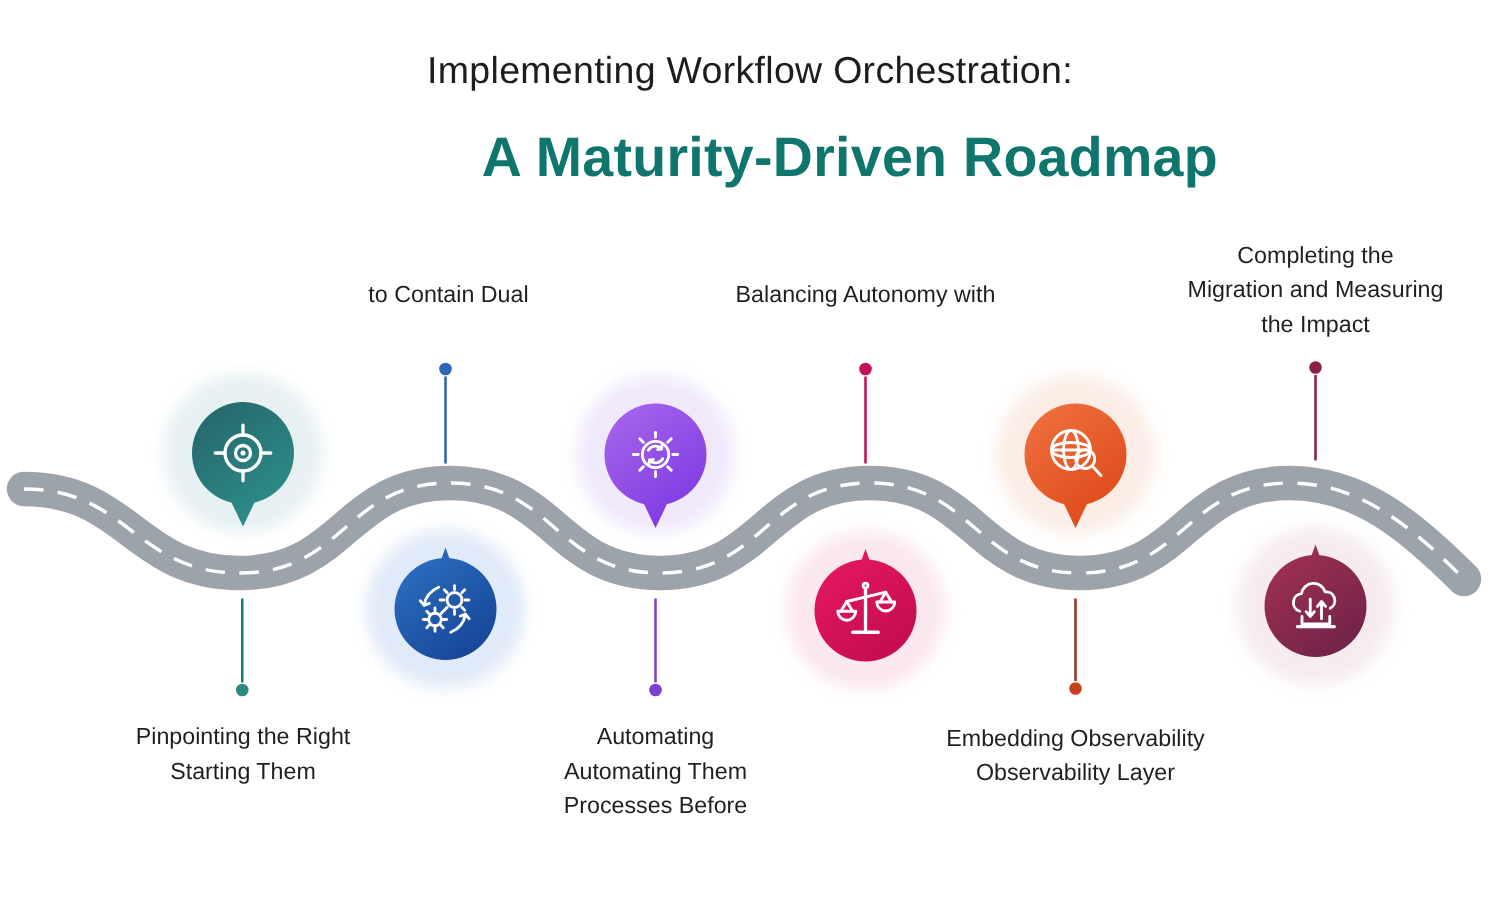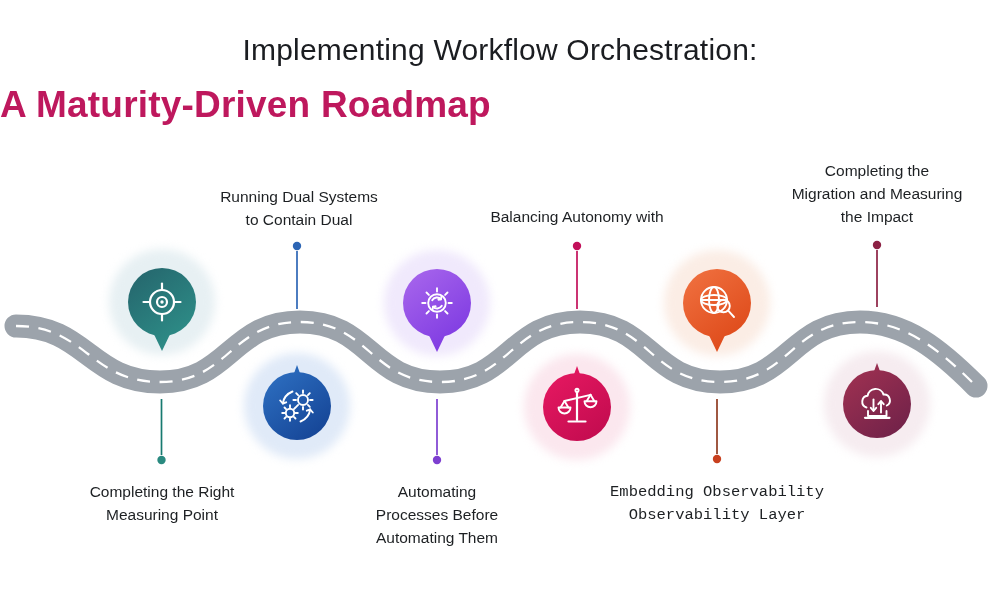--- a/index.html
+++ b/index.html
@@ -3,25 +3,25 @@
 <meta charset="utf-8">
 <style>
   html,body{margin:0;padding:0;}
   body{
     width:1000px;height:614px;position:relative;overflow:hidden;
     background:#ffffff;
     font-family:"Liberation Sans", sans-serif;
   }
   .page-title{
     position:absolute;top:33px;left:0;width:1000px;text-align:center;
-    font-size:30px;font-weight:500;color:#1b1d21;letter-spacing:.2px;
+    font-size:25px;font-weight:500;color:#1b1d21;letter-spacing:.2px;
   }
   .page-subtitle{
-    position:absolute;top:84px;left:0;width:812px;text-align:left;
-    font-size:37px;font-weight:700;color:#be185d;letter-spacing:.2px;
+    position:absolute;top:84px;left:0;width:812px;text-align:right;
+    font-size:37px;font-weight:700;color:#0f766e;letter-spacing:.2px;
   }
   .layer{position:absolute;left:0;top:0;width:0;height:0;}
   .halo{
     position:absolute;width:106px;height:106px;border-radius:50%;
     filter:blur(5px);
   }
   .halo-1{background:#e7f0f3;}
   .halo-2{background:#e0eaf8;}
   .halo-3{background:#f0e9fc;}
   .halo-4{background:#fbe7ee;}
@@ -91,22 +91,22 @@
       <circle class="icon-stroke" cx="23" cy="23" r="12"></circle>
       <circle class="icon-stroke" cx="23" cy="23" r="5"></circle>
       <circle class="icon-fill" cx="23" cy="23" r="1.7"></circle>
       <line class="icon-stroke" x1="23" y1="4.5" x2="23" y2="11"></line>
       <line class="icon-stroke" x1="23" y1="35" x2="23" y2="41.5"></line>
       <line class="icon-stroke" x1="4.5" y1="23" x2="11" y2="23"></line>
       <line class="icon-stroke" x1="35" y1="23" x2="41.5" y2="23"></line>
     </g>
   </svg>
   <div class="milestone-label" style="left:37px;top:480px;">
-    <div>Completing the Right</div>
-    <div>Measuring Point</div>
+    <div>Pinpointing the Right</div>
+    <div>Starting Them</div>
   </div>
 </div>
 
 <div class="layer">
   <svg class="pin-svg" style="left:257px;top:354px;" width="80" height="100" viewBox="0 0 80 100">
     <defs>
       <linearGradient id="g2" gradientUnits="userSpaceOnUse" x1="10" y1="12" x2="72" y2="90">
         <stop offset="0" stop-color="#2f72c4"></stop>
         <stop offset="1" stop-color="#123f90"></stop>
       </linearGradient>
@@ -138,21 +138,20 @@
         <line x1="16" y1="24.5" x2="16" y2="22.2"></line>
           <line x1="19.9" y1="26.1" x2="21.5" y2="24.5"></line>
       </g>
       <path class="icon-stroke-thin" d="M18.5 8.5 Q10 12 8.8 20.5"></path>
       <path class="icon-stroke-thin" d="M8.8 20.5 l-2.6 -3 M8.8 20.5 l3.4 -1.2"></path>
       <path class="icon-stroke-thin" d="M26.5 38.5 Q35 35 36.2 26.5"></path>
       <path class="icon-stroke-thin" d="M36.2 26.5 l2.6 3 M36.2 26.5 l-3.4 1.2"></path>
     </g>
   </svg>
   <div class="milestone-label" style="left:174px;top:185px;">
-    <div>Running Dual Systems</div>
     <div>to Contain Dual</div>
   </div>
 </div>
 
 <div class="layer">
   <svg class="pin-svg" style="left:397px;top:267px;" width="80" height="100" viewBox="0 0 80 100">
     <defs>
       <linearGradient id="g3" gradientUnits="userSpaceOnUse" x1="10" y1="6" x2="72" y2="84">
         <stop offset="0" stop-color="#a765ec"></stop>
         <stop offset="1" stop-color="#7834e0"></stop>
@@ -175,22 +174,22 @@
           <line x1="31.1" y1="14.9" x2="33.5" y2="12.5"></line>
       </g>
       <path class="icon-stroke-thin" d="M18.2 20.2 A5.4 5.4 0 0 1 27 19.3"></path>
       <path class="icon-stroke-thin" d="M27 19.3 l0.4 -2.6 M27 19.3 l-2.6 0.4"></path>
       <path class="icon-stroke-thin" d="M27.8 25.8 A5.4 5.4 0 0 1 19 26.7"></path>
       <path class="icon-stroke-thin" d="M19 26.7 l-0.4 2.6 M19 26.7 l2.6 -0.4"></path>
     </g>
   </svg>
   <div class="milestone-label" style="left:312px;top:480px;">
     <div>Automating</div>
+    <div>Automating Them</div>
     <div>Processes Before</div>
-    <div>Automating Them</div>
   </div>
 </div>
 
 <div class="layer">
   <svg class="pin-svg" style="left:537px;top:355px;" width="80" height="100" viewBox="0 0 80 100">
     <defs>
       <linearGradient id="g4" gradientUnits="userSpaceOnUse" x1="10" y1="12" x2="72" y2="90">
         <stop offset="0" stop-color="#e81962"></stop>
         <stop offset="1" stop-color="#be0a4d"></stop>
       </linearGradient>
@@ -205,21 +204,21 @@
       <line class="icon-stroke-thin" x1="10.5" y1="17" x2="36.5" y2="10.8"></line>
       <line class="icon-stroke-thin" x1="10.5" y1="17" x2="6.6" y2="23.5"></line>
       <line class="icon-stroke-thin" x1="10.5" y1="17" x2="14.4" y2="23.5"></line>
       <path class="icon-stroke-thin" d="M4.5 23.5 L16.5 23.5 A6 6 0 0 1 4.5 23.5 Z"></path>
       <line class="icon-stroke-thin" x1="36.5" y1="10.8" x2="32.6" y2="17.3"></line>
       <line class="icon-stroke-thin" x1="36.5" y1="10.8" x2="40.4" y2="17.3"></line>
       <path class="icon-stroke-thin" d="M30.5 17.3 L42.5 17.3 A6 6 0 0 1 30.5 17.3 Z"></path>
       <line class="icon-stroke" x1="14.5" y1="37.5" x2="31.5" y2="37.5" stroke-width="4"></line>
     </g>
   </svg>
-  <div class="milestone-label" style="left:452px;top:185px;margin-top:20px;">
+  <div class="milestone-label" style="left:452px;top:185px;">
     <div>Balancing Autonomy with</div>
   </div>
 </div>
 
 <div class="layer">
   <svg class="pin-svg" style="left:677px;top:267px;" width="80" height="100" viewBox="0 0 80 100">
     <defs>
       <linearGradient id="g5" gradientUnits="userSpaceOnUse" x1="10" y1="6" x2="72" y2="84">
         <stop offset="0" stop-color="#f0703f"></stop>
         <stop offset="1" stop-color="#db4414"></stop>
@@ -231,21 +230,21 @@
     </g>
     <g transform="translate(17,13)">
       <circle class="icon-stroke-thin" cx="20" cy="20" r="13"></circle>
       <ellipse class="icon-stroke-thin" cx="20" cy="20" rx="13" ry="5"></ellipse>
       <ellipse class="icon-stroke-thin" cx="20" cy="20" rx="5" ry="13"></ellipse>
       <line class="icon-stroke-thin" x1="7" y1="20" x2="33" y2="20"></line>
       <circle class="icon-stroke-thin" cx="29.5" cy="26" r="6.3"></circle>
       <line class="icon-stroke-thin" x1="34.2" y1="30.7" x2="40" y2="37"></line>
     </g>
   </svg>
-  <div class="milestone-label" style="left:592px;top:481px;font-family:Liberation Mono, monospace;">
+  <div class="milestone-label" style="left:592px;top:481px;">
     <div>Embedding Observability</div>
     <div>Observability Layer</div>
   </div>
 </div>
 
 <div class="layer">
   <svg class="pin-svg" style="left:837px;top:352px;" width="80" height="100" viewBox="0 0 80 100">
     <defs>
       <linearGradient id="g6" gradientUnits="userSpaceOnUse" x1="10" y1="12" x2="72" y2="90">
         <stop offset="0" stop-color="#a23252"></stop>

